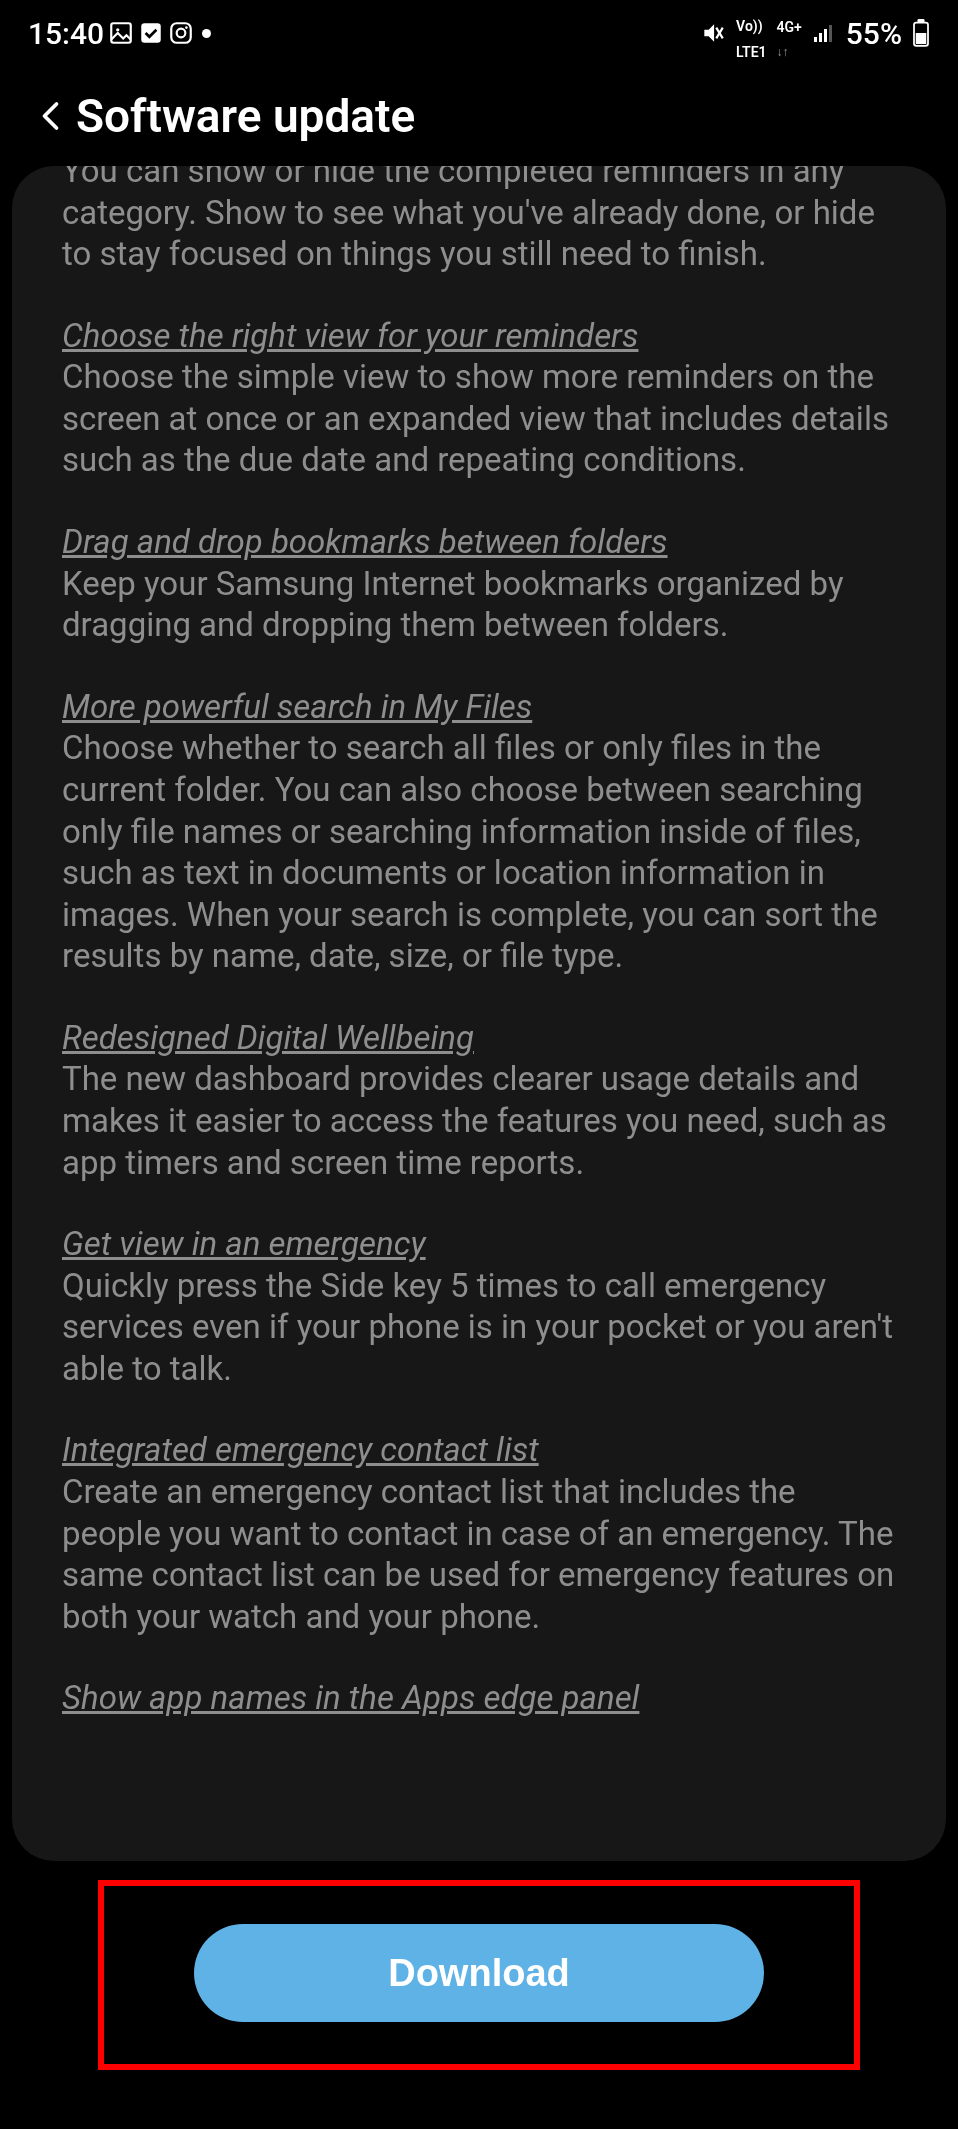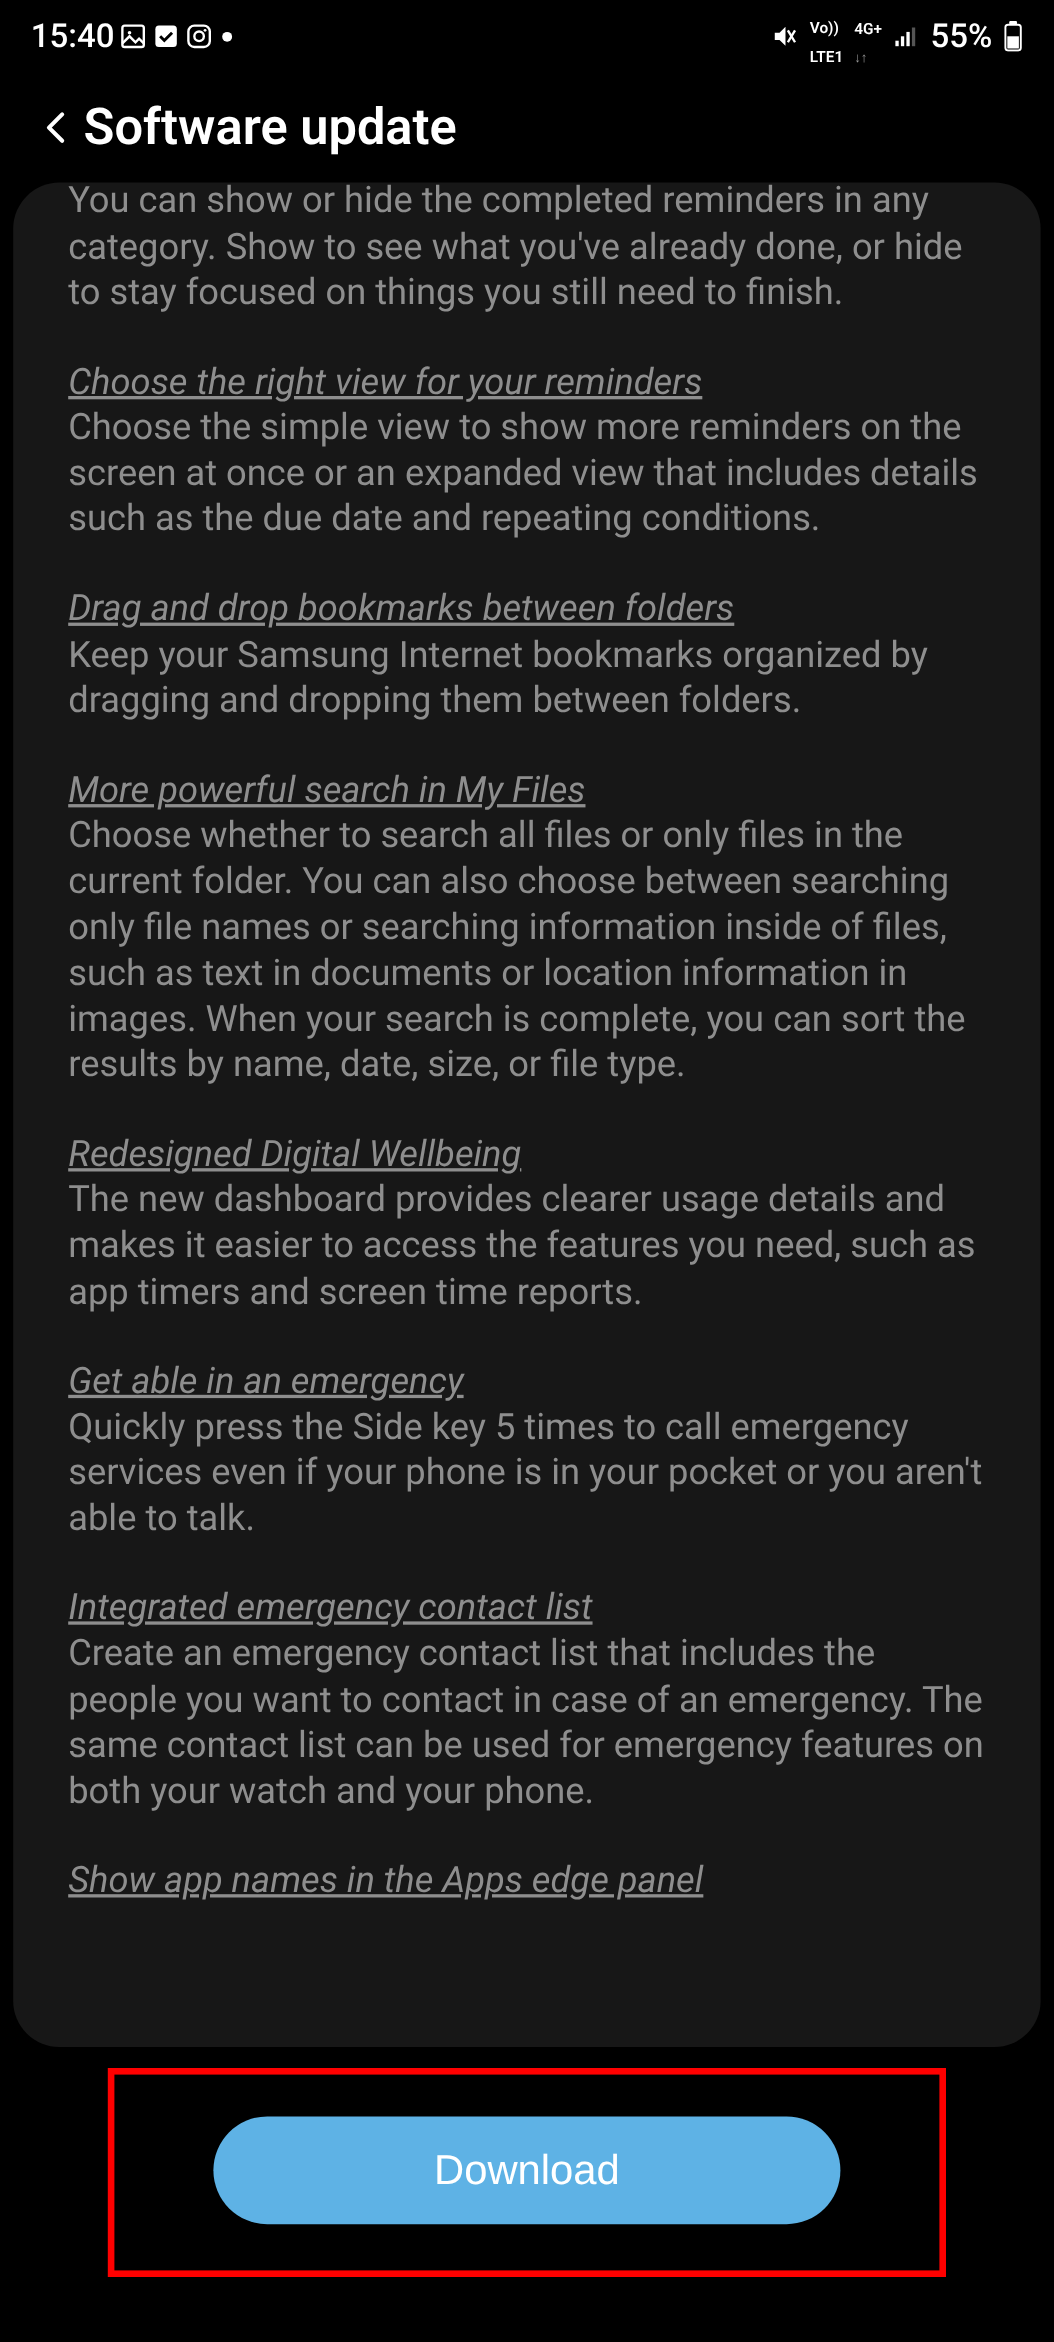--- a/index.html
+++ b/index.html
@@ -51,21 +51,20 @@
     height: 1695px;
     overflow: hidden;
   }
   .content-inner {
     padding: 0 50px;
     position: relative;
     top: -16px;
     font-size: 33px;
     line-height: 1.26;
     color: #8e8e8e;
-    margin-top: 12px;
   }
   .section { margin-top: 40px; }
   .section:first-child { margin-top: 0; }
   .sec-head {
     text-decoration: underline;
     color: #8e8e8e;
     font-style: italic;
   }
   .sec-body { color: #8e8e8e; }
   .cutoff { color: #8e8e8e; }
@@ -78,21 +77,21 @@
   }
   .highlight-box {
     border: 6px solid #ff0000;
     padding: 38px 90px 42px 90px;
     display: inline-block;
   }
   .download-btn {
     background: #5eb2e5;
     color: #fff;
     font-size: 38px;
-    font-weight: 400;
+    font-weight: 700;
     border: none;
     border-radius: 60px;
     width: 570px;
     height: 98px;
     cursor: pointer;
   }
   .small-label { font-size: 14px; line-height: 1; color:#fff; font-weight:600;margin-top:12px;}
 </style>
 </head>
 <body>
@@ -188,21 +187,21 @@
       <span class="sec-head">More powerful search in My Files</span><br>
       <span class="sec-body">Choose whether to search all files or only files in the current folder. You can also choose between searching only file names or searching information inside of files, such as text in documents or location information in images. When your search is complete, you can sort the results by name, date, size, or file type.</span>
     </div>
 
     <div class="section">
       <span class="sec-head">Redesigned Digital Wellbeing</span><br>
       <span class="sec-body">The new dashboard provides clearer usage details and makes it easier to access the features you need, such as app timers and screen time reports.</span>
     </div>
 
     <div class="section">
-      <span class="sec-head">Get able in an emergency</span><br>
+      <span class="sec-head">Get view in an emergency</span><br>
       <span class="sec-body">Quickly press the Side key 5 times to call emergency services even if your phone is in your pocket or you aren't able to talk.</span>
     </div>
 
     <div class="section">
       <span class="sec-head">Integrated emergency contact list</span><br>
       <span class="sec-body">Create an emergency contact list that includes the people you want to contact in case of an emergency. The same contact list can be used for emergency features on both your watch and your phone.</span>
     </div>
 
     <div class="section">
       <span class="sec-head">Show app names in the Apps edge panel</span>

